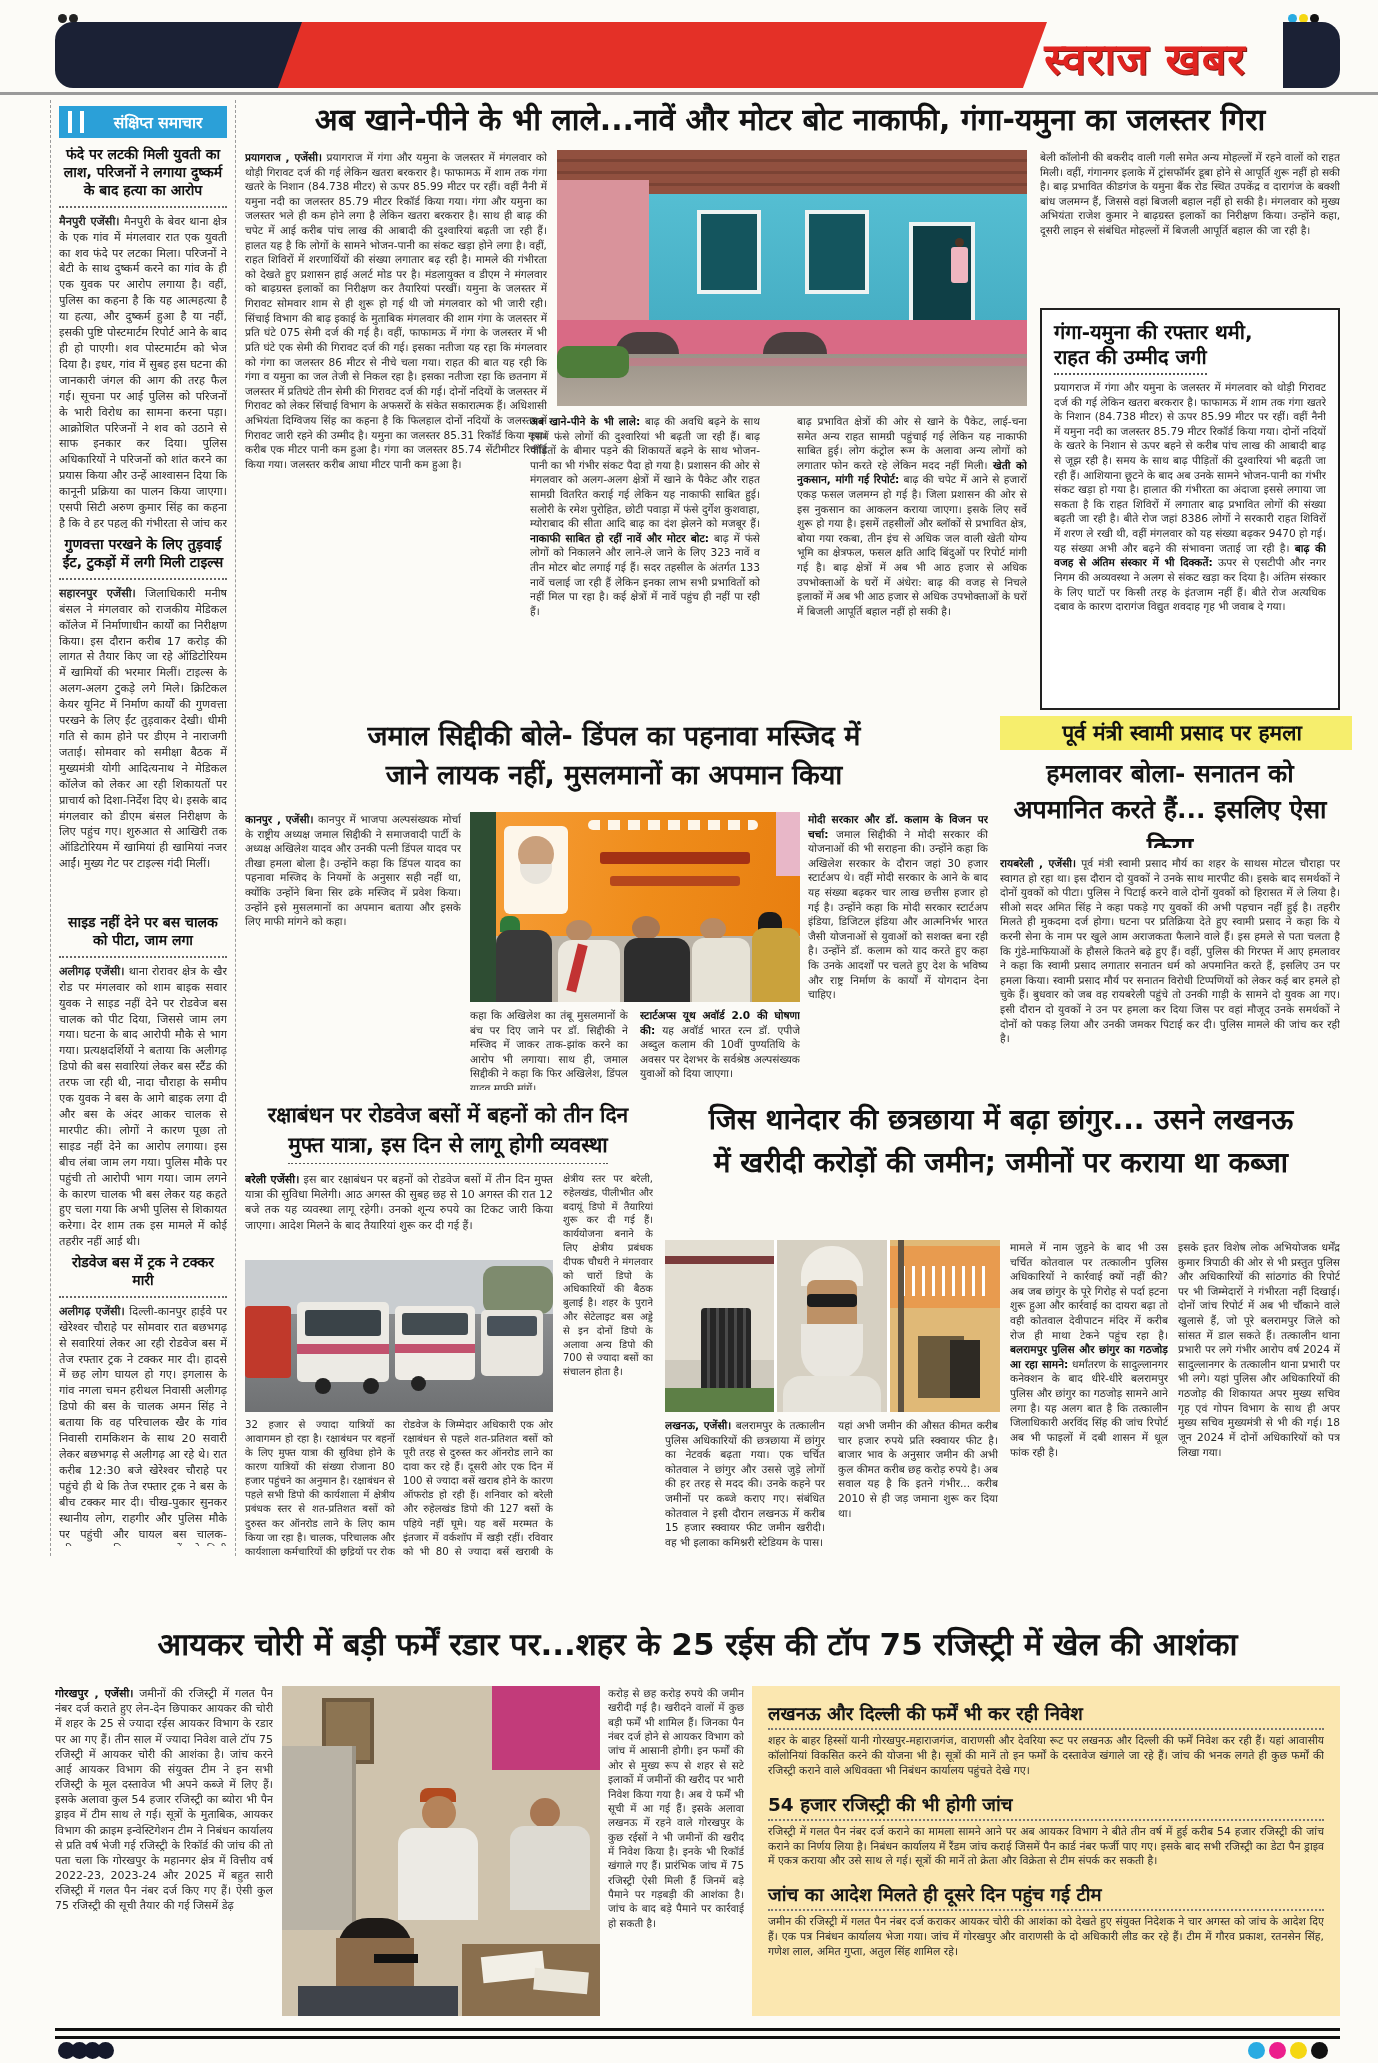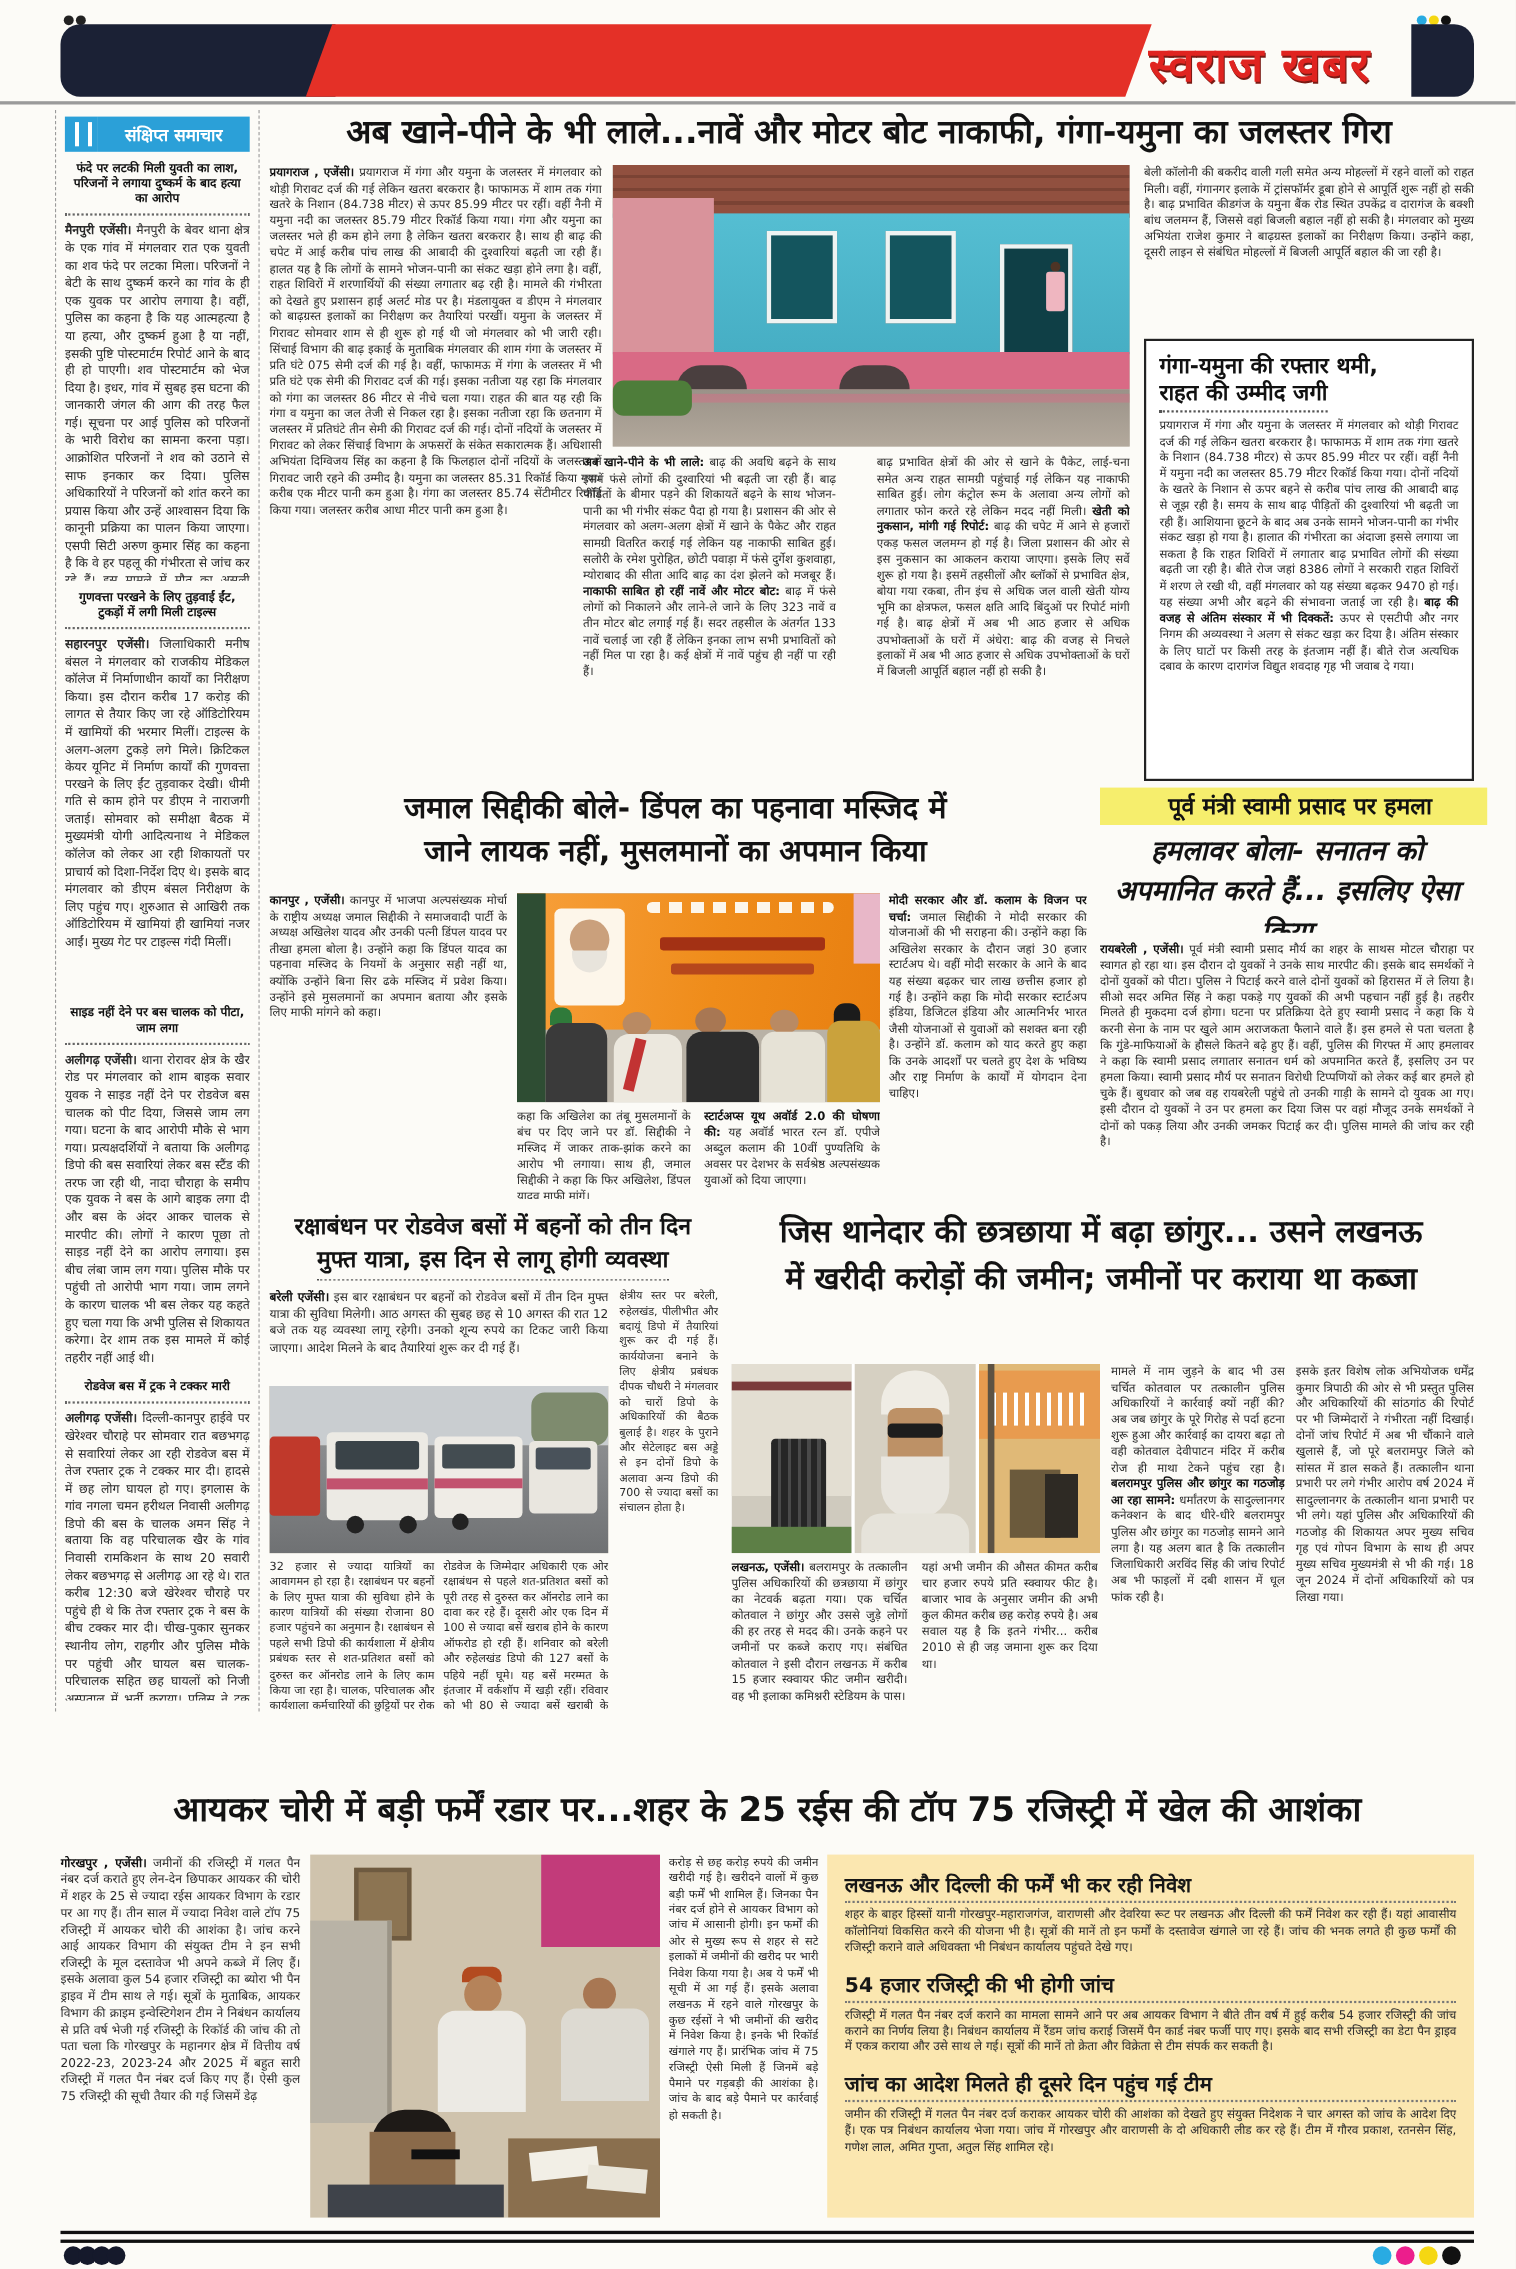--- a/index.html
+++ b/index.html
@@ -15,21 +15,21 @@
   
   .mast-navy{background:var(--c-navy,#1b2135);}
   .mast-red{background:var(--c-red,#e43027);}
   .mast-title{font-size:43px;font-weight:bold;color:var(--c-titlered,#e02420);text-shadow:1px 1px 0 #7a1a14;letter-spacing:1px;}
   
   .briefs{border-left:1px dashed #9a9a9a;border-right:1px dashed #9a9a9a;padding:6px 8px;box-sizing:border-box;}
   .briefs-header{display:flex;height:32px;}
   .briefs-icon{width:30px;background:var(--c-blue,#2ba0d8) repeating-linear-gradient(90deg,transparent 0 5px,#fff 5px 9px,transparent 9px 12px);background-size:22px 70%;background-position:4px center;background-repeat:no-repeat;}
   .briefs-label{flex:1;background:var(--c-blue,#2ba0d8);color:#fff;font-weight:bold;font-size:15.5px;display:flex;align-items:center;justify-content:center;}
   .brief-art{overflow:hidden;}
-  .brief-h{font-weight:bold;font-size:11px;line-height:1.28;text-align:center;color:#111;padding:8px 2px 6px 2px;border-bottom:2px dotted #666;margin-bottom:6px;}
+  .brief-h{font-weight:bold;font-size:14px;line-height:1.28;text-align:center;color:#111;padding:8px 2px 6px 2px;border-bottom:2px dotted #666;margin-bottom:6px;}
   .brief-b{font-size:11.2px;line-height:1.42;text-align:justify;color:#2a2a2a;}
   
   .newsbox{border:2px solid #222;background:#fff;box-sizing:border-box;padding:10px 12px;}
   .newsbox .bx-t{font-size:20px;font-weight:bold;line-height:1.25;color:#111;}
   .kicker{background:var(--c-yellow,#f6ee6d);font-weight:bold;font-size:21px;text-align:center;line-height:34px;color:#111;}
   .cream{background:var(--c-cream,#fbe7b0);box-sizing:border-box;padding:14px 16px;}
   .cream h3{margin:0 0 4px 0;font-size:18.5px;border-bottom:2px dotted #777;padding-bottom:3px;color:#161616;}
   .cream p{margin:0 0 12px 0;}
   
   .photo{position:absolute;overflow:hidden;background:#b9b2a6;}
@@ -148,21 +148,21 @@
     <div class="pe" style="left:222px;top:126px;width:58px;height:64px;background:#e6e2d6;border-radius:12px 12px 0 0;"></div>
     <div class="pe" style="left:288px;top:100px;width:24px;height:18px;background:#1b1b1b;border-radius:10px 10px 0 0;"></div>
     <div class="pe" style="left:282px;top:116px;width:48px;height:74px;background:#caa23c;border-radius:12px 12px 0 0;"></div>
   </div>
 
   <div class="abs bt" style="left:470px;top:1008px;width:158px;height:82px;">कहा कि अखिलेश का तंबू मुसलमानों के बंच पर दिए जाने पर डॉ. सिद्दीकी ने मस्जिद में जाकर ताक-झांक करने का आरोप भी लगाया। साथ ही, जमाल सिद्दीकी ने कहा कि फिर अखिलेश, डिंपल यादव माफी मांगें।</div>
   <div class="abs bt" style="left:640px;top:1008px;width:160px;height:82px;"><b>स्टार्टअप्स यूथ अवॉर्ड 2.0 की घोषणा की:</b> <span>यह अवॉर्ड भारत रत्न डॉ. एपीजे अब्दुल कलाम की 10वीं पुण्यतिथि के अवसर पर देशभर के सर्वश्रेष्ठ अल्पसंख्यक युवाओं को दिया जाएगा।</span></div>
   <div class="abs bt" style="left:808px;top:812px;width:180px;height:278px;"><b>मोदी सरकार और डॉ. कलाम के विजन पर चर्चा:</b> <span>जमाल सिद्दीकी ने मोदी सरकार की योजनाओं की भी सराहना की। उन्होंने कहा कि अखिलेश सरकार के दौरान जहां 30 हजार स्टार्टअप थे। वहीं मोदी सरकार के आने के बाद यह संख्या बढ़कर चार लाख छत्तीस हजार हो गई है। उन्होंने कहा कि मोदी सरकार स्टार्टअप इंडिया, डिजिटल इंडिया और आत्मनिर्भर भारत जैसी योजनाओं से युवाओं को सशक्त बना रही है। उन्होंने डॉ. कलाम को याद करते हुए कहा कि उनके आदर्शों पर चलते हुए देश के भविष्य और राष्ट्र निर्माण के कार्यों में योगदान देना चाहिए।</span></div>
 
   <div class="abs kicker" style="left:1000px;top:716px;width:340px;height:34px;padding-left:12px;">पूर्व मंत्री स्वामी प्रसाद पर हमला</div>
-  <div class="abs hd" style="left:1000px;top:756px;width:340px;height:92px;font-size:25px;line-height:1.45;font-style:italic;">हमलावर बोला- सनातन को अपमानित करते हैं... इसलिए ऐसा किया</div>
+  <div class="abs hd" style="left:1000px;top:756px;width:340px;height:92px;font-size:25px;line-height:1.45;">हमलावर बोला- सनातन को अपमानित करते हैं... इसलिए ऐसा किया</div>
   <div class="abs bt" style="left:1000px;top:856px;width:340px;height:236px;">
     <b>रायबरेली , एजेंसी।</b> <span>पूर्व मंत्री स्वामी प्रसाद मौर्य का शहर के साथस मोटल चौराहा पर स्वागत हो रहा था। इस दौरान दो युवकों ने उनके साथ मारपीट की। इसके बाद समर्थकों ने दोनों युवकों को पीटा। पुलिस ने पिटाई करने वाले दोनों युवकों को हिरासत में ले लिया है। सीओ सदर अमित सिंह ने कहा पकड़े गए युवकों की अभी पहचान नहीं हुई है। तहरीर मिलते ही मुकदमा दर्ज होगा।</span>
     <span>घटना पर प्रतिक्रिया देते हुए स्वामी प्रसाद ने कहा कि ये करनी सेना के नाम पर खुले आम अराजकता फैलाने वाले हैं। इस हमले से पता चलता है कि गुंडे-माफियाओं के हौसले कितने बढ़े हुए हैं। वहीं, पुलिस की गिरफ्त में आए हमलावर ने कहा कि स्वामी प्रसाद लगातार सनातन धर्म को अपमानित करते हैं, इसलिए उन पर हमला किया। स्वामी प्रसाद मौर्य पर सनातन विरोधी टिप्पणियों को लेकर कई बार हमले हो चुके हैं। बुधवार को जब वह रायबरेली पहुंचे तो उनकी गाड़ी के सामने दो युवक आ गए। इसी दौरान दो युवकों ने उन पर हमला कर दिया जिस पर वहां मौजूद उनके समर्थकों ने दोनों को पकड़ लिया और उनकी जमकर पिटाई कर दी। पुलिस मामले की जांच कर रही है।</span>
   </div>
 
   <div class="abs hd" style="left:242px;top:1100px;width:412px;height:64px;font-size:21px;line-height:1.45;">
     <div>रक्षाबंधन पर रोडवेज बसों में बहनों को तीन दिन</div>
     <div class="dotline" style="display:inline-block;padding-bottom:2px;">मुफ्त यात्रा, इस दिन से लागू होगी व्यवस्था</div>
   </div>
   <div class="abs bt" style="left:245px;top:1172px;width:308px;height:84px;font-size:11px;"><b>बरेली एजेंसी।</b> <span>इस बार रक्षाबंधन पर बहनों को रोडवेज बसों में तीन दिन मुफ्त यात्रा की सुविधा मिलेगी। आठ अगस्त की सुबह छह से 10 अगस्त की रात 12 बजे तक यह व्यवस्था लागू रहेगी। उनको शून्य रुपये का टिकट जारी किया जाएगा। आदेश मिलने के बाद तैयारियां शुरू कर दी गई हैं।</span></div>

